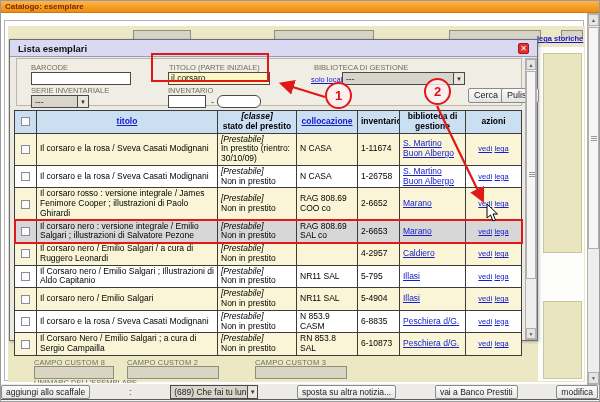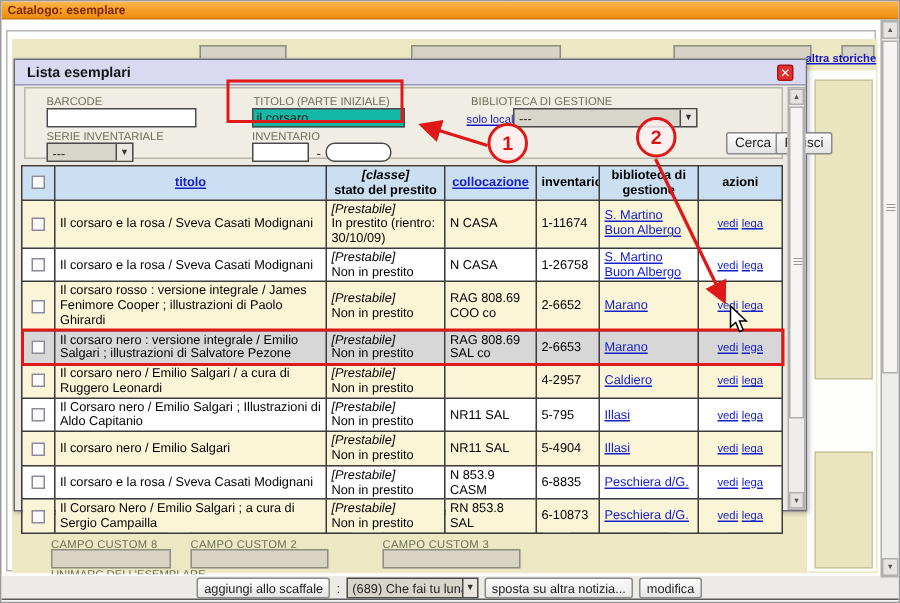--- a/index.html
+++ b/index.html
@@ -32,29 +32,29 @@
     border:1px solid #6a6a7a; box-shadow:1px 1px 3px rgba(0,0,0,.25); }
   .modal-header { position:absolute; left:0; top:0; right:0; height:17px; background:#d9daf2; border-bottom:1px solid #9a9ab8;
     font-size:9.5px; font-weight:bold; color:#111; line-height:17px; padding-left:8px; }
   .modal-close { position:absolute; right:8px; top:3px; width:11px; height:11px; background:#e03030; border:1px solid #a01818;
     border-radius:2px; color:#fff; font-size:8px; font-weight:bold; line-height:9px; text-align:center; cursor:pointer; }
 
   
   .filter-panel { position:absolute; left:6px; top:18px; width:506px; height:48px; background:#f0eee4; border:1px solid #b9b7a8; }
   .flabel { position:absolute; font-size:7.5px; color:#6e6e58; white-space:nowrap; }
   .finput { position:absolute; height:13px; background:#fff; border:1px solid #4a4a4a; font-size:8.5px; padding:0 2px; color:#111; }
-  .finput.gray { background:#14b8a6; }
+  .finput.gray { background:#fef9c3; }
   .fselect { position:absolute; height:13px; background:#d8d5ca; border:1px solid #4a4a4a; font-size:8.5px; color:#222;
     display:flex; align-items:center; }
   .fselect .val { flex:1; padding:0 3px; overflow:hidden; white-space:nowrap; }
   .fselect .arr { width:11px; height:100%; background:#e8e6de; border-left:1px solid #4a4a4a; font-size:6px; color:#333;
     display:flex; align-items:center; justify-content:center; }
   .flink { position:absolute; font-size:7.5px; color:#1616c8; text-decoration:underline; }
   .fbtn { position:absolute; height:15px; background:linear-gradient(#fbfbfb,#e4e4e4); border:1px solid #8a8a8a; border-radius:2px;
-    font-size:9px; color:#222; padding:0 5px; line-height:13px; text-align:center;margin-left:16px; }
+    font-size:9px; color:#222; padding:0 5px; line-height:13px; text-align:center; }
   .fsep { position:absolute; font-size:9px; color:#333; }
 
   
   .tbl-wrap { position:absolute; left:4px; top:70px; width:507px; }
   table { border-collapse:collapse; width:507px; table-layout:fixed; }
   th,td { border:1px solid #3c3c3c; font-size:8.5px; line-height:1.15; padding:1px 3px; vertical-align:middle; overflow:hidden; }
   thead th { background:#cbdff3; font-weight:bold; text-align:center; }
   th.center,td.center { text-align:center; }
   .r-cream td { background:#faf5d7; }
   .r-white td { background:#ffffff; }
@@ -77,21 +77,21 @@
 
   .main-scroll { position:absolute; left:586px; top:12px; width:13px; height:372px; background:#ededeb; border:1px solid #b0b0b0; }
   .main-scroll .up,.main-scroll .down { position:absolute; left:0; width:11px; height:12px; background:#e6e4e0; border:1px solid #b0b0b0;
     font-size:5px; color:#555; text-align:center; line-height:11px; }
   .main-scroll .up{ top:0; } .main-scroll .down{ bottom:0; }
   .main-scroll .thumb { position:absolute; left:0; top:13px; width:11px; height:222px; background:#f6f5f3; border:1px solid #b0b0b0; }
 
   
   .toolbar { position:absolute; left:0; top:382px; width:600px; height:17px; background:#ecebe7;
     border-top:1px solid #fdfdfd; border-bottom:1px solid #5a5a5a;
-    display:flex; align-items:center; justify-content:center; gap:4px; padding-right:3px; }
+    display:flex; align-items:center; justify-content:space-between; gap:4px; padding-right:3px; }
   .tbtn { height:14px; background:linear-gradient(#fcfcfc,#e6e6e6); border:1px solid #8a8a8a; border-radius:2px;
     font-size:8.5px; color:#222; padding:0 4px; line-height:12px; white-space:nowrap; }
   .tsep { font-size:9px; color:#333; }
   .tselect { height:14px; width:88px; background:#d8d5ca; border:1px solid #4a4a4a; font-size:8.5px; color:#222;
     display:flex; align-items:center; }
   .tselect .val { flex:1; padding:0 3px; overflow:hidden; white-space:nowrap; }
   .tselect .arr { width:10px; height:100%; background:#e8e6de; border-left:1px solid #4a4a4a; font-size:6px; color:#333;
     display:flex; align-items:center; justify-content:center; }
   .below-bar { position:absolute; left:0; top:399px; width:600px; height:3px; background:#f6f6f4; }
 
@@ -114,21 +114,21 @@
   <div class="form-bg"></div>
 
   <div class="top-field" style="left:132px;width:58px;"></div>
   <div class="top-field" style="left:273px;width:100px;"></div>
   <div class="top-field" style="left:448px;width:92px;"></div>
   <div class="top-field" style="left:560px;width:22px;"></div>
 
   <div class="right-strip"></div>
   <div class="right-panel" style="left:542px;top:52px;width:39px;height:200px;"></div>
   <div class="right-panel" style="left:542px;top:300px;width:39px;height:78px;"></div>
-  <a class="history-link">altra storiche</a>
+  <a class="history-link">lega storiche</a>
 
   <div class="bottom-field-top" style="left:33px;width:78px;"></div>
   <div class="bottom-field-top" style="left:126px;width:108px;"></div>
   <div class="bottom-field-top" style="left:254px;width:107px;"></div>
   <div class="bottom-field-top" style="left:380px;width:64px;"></div>
   <div class="bottom-field-top" style="left:485px;width:33px;"></div>
   <div class="bottom-label" style="left:33px;">CAMPO CUSTOM 8</div>
   <div class="bottom-label" style="left:126px;">CAMPO CUSTOM 2</div>
   <div class="bottom-label" style="left:254px;">CAMPO CUSTOM 3</div>
   <div class="bottom-field-low" style="left:33px;width:80px;"></div>
@@ -307,20 +307,21 @@
   </div>
 
   <div class="toolbar">
     <div class="tbtn">aggiungi allo scaffale</div>
     <span class="tsep">:</span>
     <div class="tselect">
       <span class="val">(689) Che fai tu luna in c</span>
       <span class="arr">▼</span>
     </div>
     <div class="tbtn">sposta su altra notizia...</div>
+    <div class="tbtn">vai a Banco Prestiti</div>
     <div class="tbtn">modifica</div>
   </div>
   <div class="below-bar"></div>
 
   <div class="main-scroll">
     <div class="up">▲</div>
     <div class="thumb">
         <div class="grip" style="top:108px;"></div>
       </div>
     <div class="down">▼</div>

